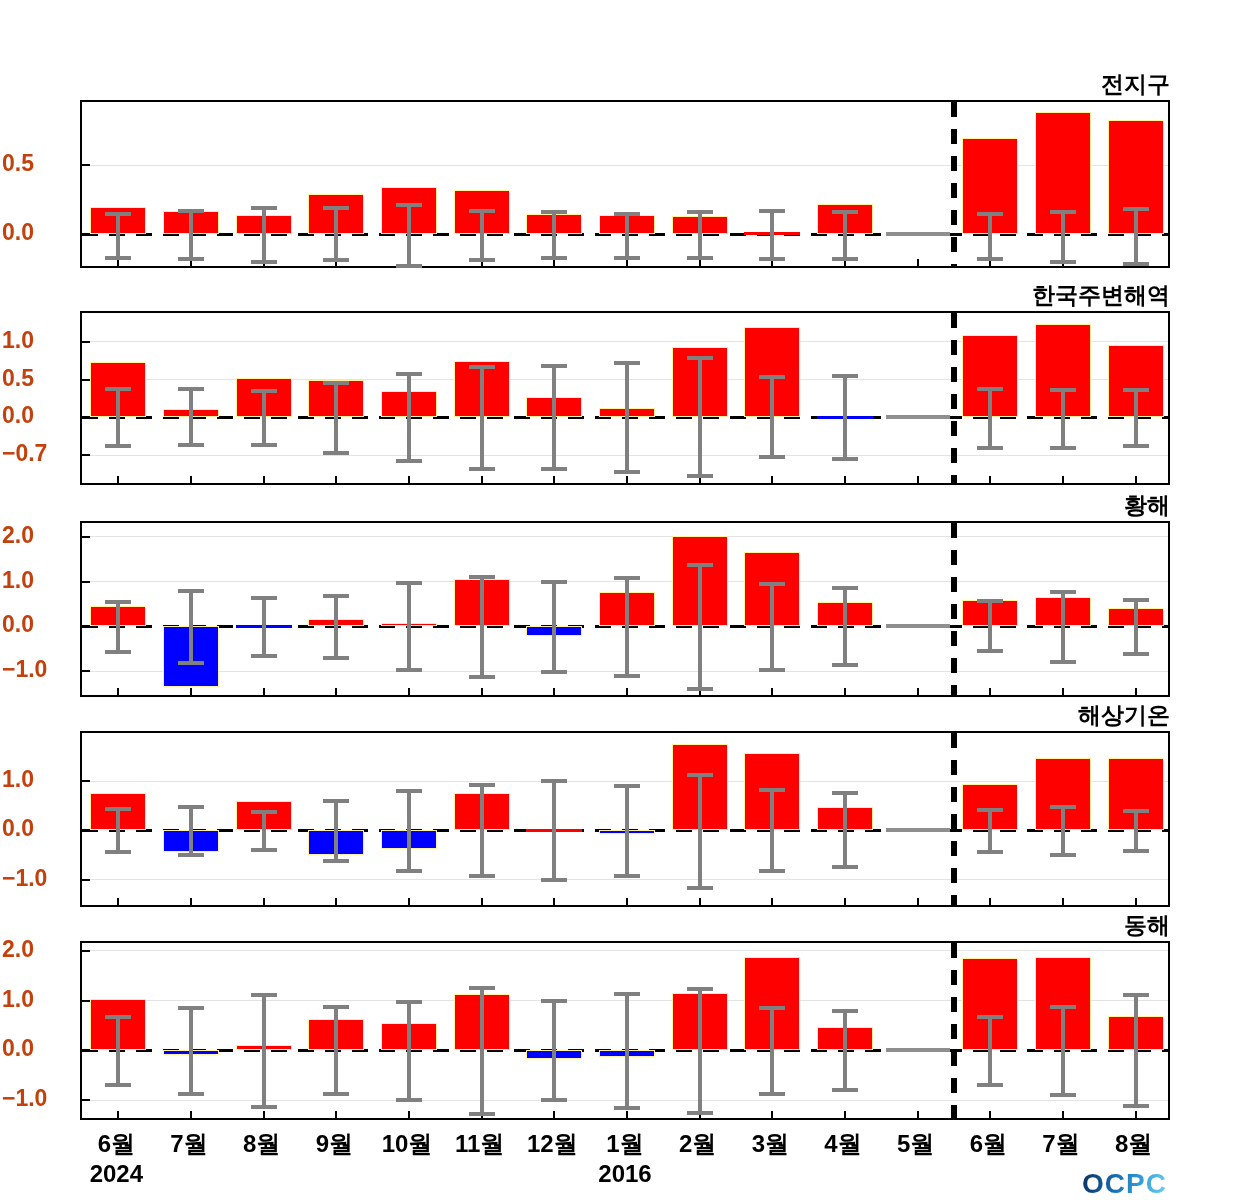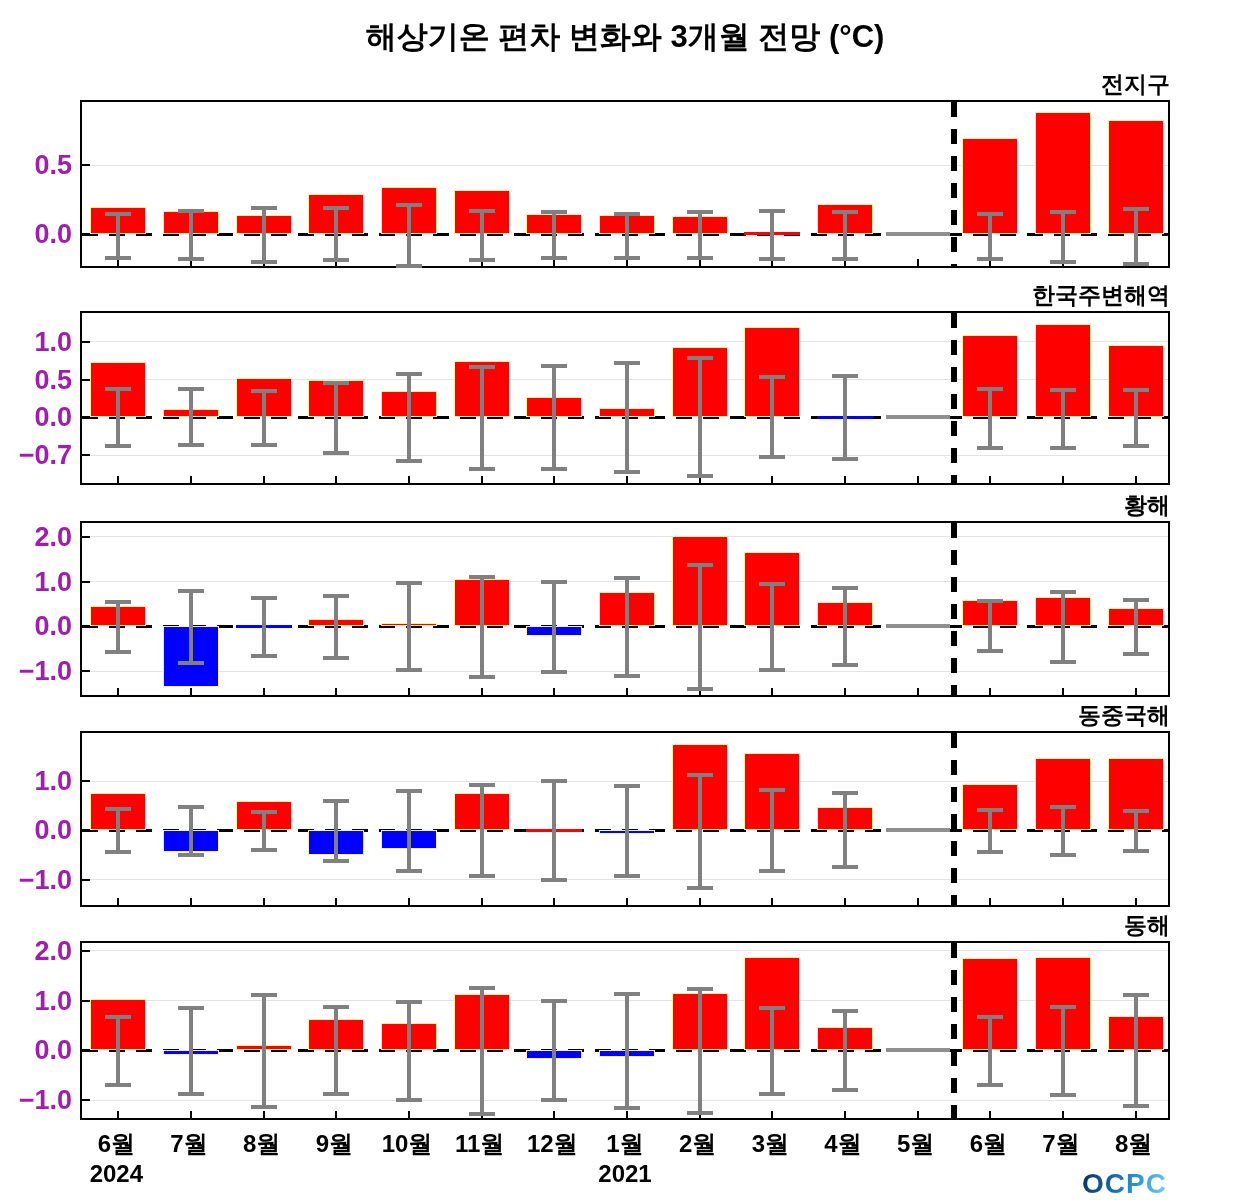--- a/index.html
+++ b/index.html
@@ -16,38 +16,37 @@
        background:repeating-linear-gradient(90deg,#000 0 16px,transparent 16px 27px);}
   .bar{position:absolute;box-sizing:border-box;border:1px solid #ffef9e;}
   .bar.pos{background:#ff0000;}
   .bar.neg{background:#0000ff;}
   .bar.thin{border:none;}
   .bar.neutral{background:#8f8f8f;border:none;}
   .err-stem{position:absolute;width:4px;background:#808080;}
   .err-cap{position:absolute;width:26px;height:4px;background:#808080;}
   .x-tick{position:absolute;bottom:0;width:2px;height:7px;background:#000;}
   .y-tickmark{position:absolute;left:0;width:8px;height:2px;background:#000;}
-  .y-ticklabel{position:absolute;font-size:27px;font-weight:bold;color:#a21caf;
-       text-align:right;width:70px;}
+  .y-ticklabel{position:absolute;font-size:23px;font-weight:bold;color:#c2410c;
+       text-align:left;width:70px;}
   .divider{position:absolute;top:0;width:6px;height:100%;
        background:repeating-linear-gradient(180deg,#000 0 15px,transparent 15px 27px);}
   .month-label{position:absolute;font-size:24px;font-weight:bold;color:#000;
        transform:translateX(-50%);white-space:nowrap;}
   .year-label{position:absolute;font-size:24px;font-weight:bold;color:#000;
        transform:translateX(-50%);white-space:nowrap;}
   .ocpc-logo{position:absolute;right:83px;top:1168px;font-size:28px;font-weight:bold;
        letter-spacing:1px;color:#1565ab;
        background:linear-gradient(105deg,#0b2d5c 0%,#1565ab 35%,#2e9ad6 65%,#79d2f2 100%);
        -webkit-background-clip:text;background-clip:text;text-decoration:underline;-webkit-text-fill-color:transparent;}
 </style>
 </head>
 <body>
 
 <div id="chart-root">
-  <div class="chart-title">해상기온 편차 변화와 3개월 전망 (°C)</div>
   <div id="panels-layer">
       <div class="panel-label" style="top: 69px; right: 80px;">전지구</div>
       <div class="panel" style="left: 80px; top: 100px; width: 1090px; height: 168px;">
         <div class="gridline" style="top: 62.8443px;"></div>
         <div class="y-tickmark" style="top: 62.3443px;"></div>
         <div class="y-tickmark" style="top: 131.197px;"></div>
         <div class="zero-line" style="top: 130.697px;"></div>
         <div class="bar pos" style="left: 8.33333px; width: 56px; top: 104.656px; height: 27.541px;"></div>
         <div class="x-tick" style="left: 35.3333px;"></div>
         <div class="bar pos" style="left: 81px; width: 56px; top: 108.787px; height: 23.4098px;"></div>
@@ -293,21 +292,21 @@
         <div class="err-cap" style="left: 968px; top: 137.277px;"></div>
         <div class="err-stem" style="left: 1051.67px; top: 76.5802px; height: 54.6361px;"></div>
         <div class="err-cap" style="left: 1040.67px; top: 74.5802px;"></div>
         <div class="err-cap" style="left: 1040.67px; top: 129.216px;"></div>
         <div class="divider" style="left: 869px;"></div>
       </div>
       <div class="y-ticklabel" style="left: 2px; top: 521.883px;">2.0</div>
       <div class="y-ticklabel" style="left: 2px; top: 566.667px;">1.0</div>
       <div class="y-ticklabel" style="left: 2px; top: 611.45px;">0.0</div>
       <div class="y-ticklabel" style="left: 2px; top: 656.234px;">−1.0</div>
-      <div class="panel-label" style="top: 700px; right: 80px;">동중국해</div>
+      <div class="panel-label" style="top: 700px; right: 80px;">해상기온</div>
       <div class="panel" style="left: 80px; top: 731px; width: 1090px; height: 176px;">
         <div class="gridline" style="top: 47.6788px;"></div>
         <div class="y-tickmark" style="top: 47.1788px;"></div>
         <div class="y-tickmark" style="top: 96.3408px;"></div>
         <div class="gridline" style="top: 146.003px;"></div>
         <div class="y-tickmark" style="top: 145.503px;"></div>
         <div class="zero-line" style="top: 95.8408px;"></div>
         <div class="bar pos" style="left: 8.33333px; width: 56px; top: 59.9777px; height: 37.3631px;"></div>
         <div class="x-tick" style="left: 35.3333px;"></div>
         <div class="bar neg" style="left: 81px; width: 56px; top: 97.3408px; height: 22.1229px;"></div>
@@ -482,16 +481,16 @@
       <div class="month-label" style="left: 552.333px; top: 1128px;">12월</div>
       <div class="month-label" style="left: 625px; top: 1128px;">1월</div>
       <div class="month-label" style="left: 697.667px; top: 1128px;">2월</div>
       <div class="month-label" style="left: 770.333px; top: 1128px;">3월</div>
       <div class="month-label" style="left: 843px; top: 1128px;">4월</div>
       <div class="month-label" style="left: 915.667px; top: 1128px;">5월</div>
       <div class="month-label" style="left: 988.333px; top: 1128px;">6월</div>
       <div class="month-label" style="left: 1061px; top: 1128px;">7월</div>
       <div class="month-label" style="left: 1133.67px; top: 1128px;">8월</div>
       <div class="year-label" style="left: 116.333px; top: 1160px;">2024</div>
-      <div class="year-label" style="left: 625px; top: 1160px;">2021</div>
+      <div class="year-label" style="left: 625px; top: 1160px;">2016</div>
     </div>
   <div class="ocpc-logo">OCPC</div>
 </div>
 
 </body></html>

